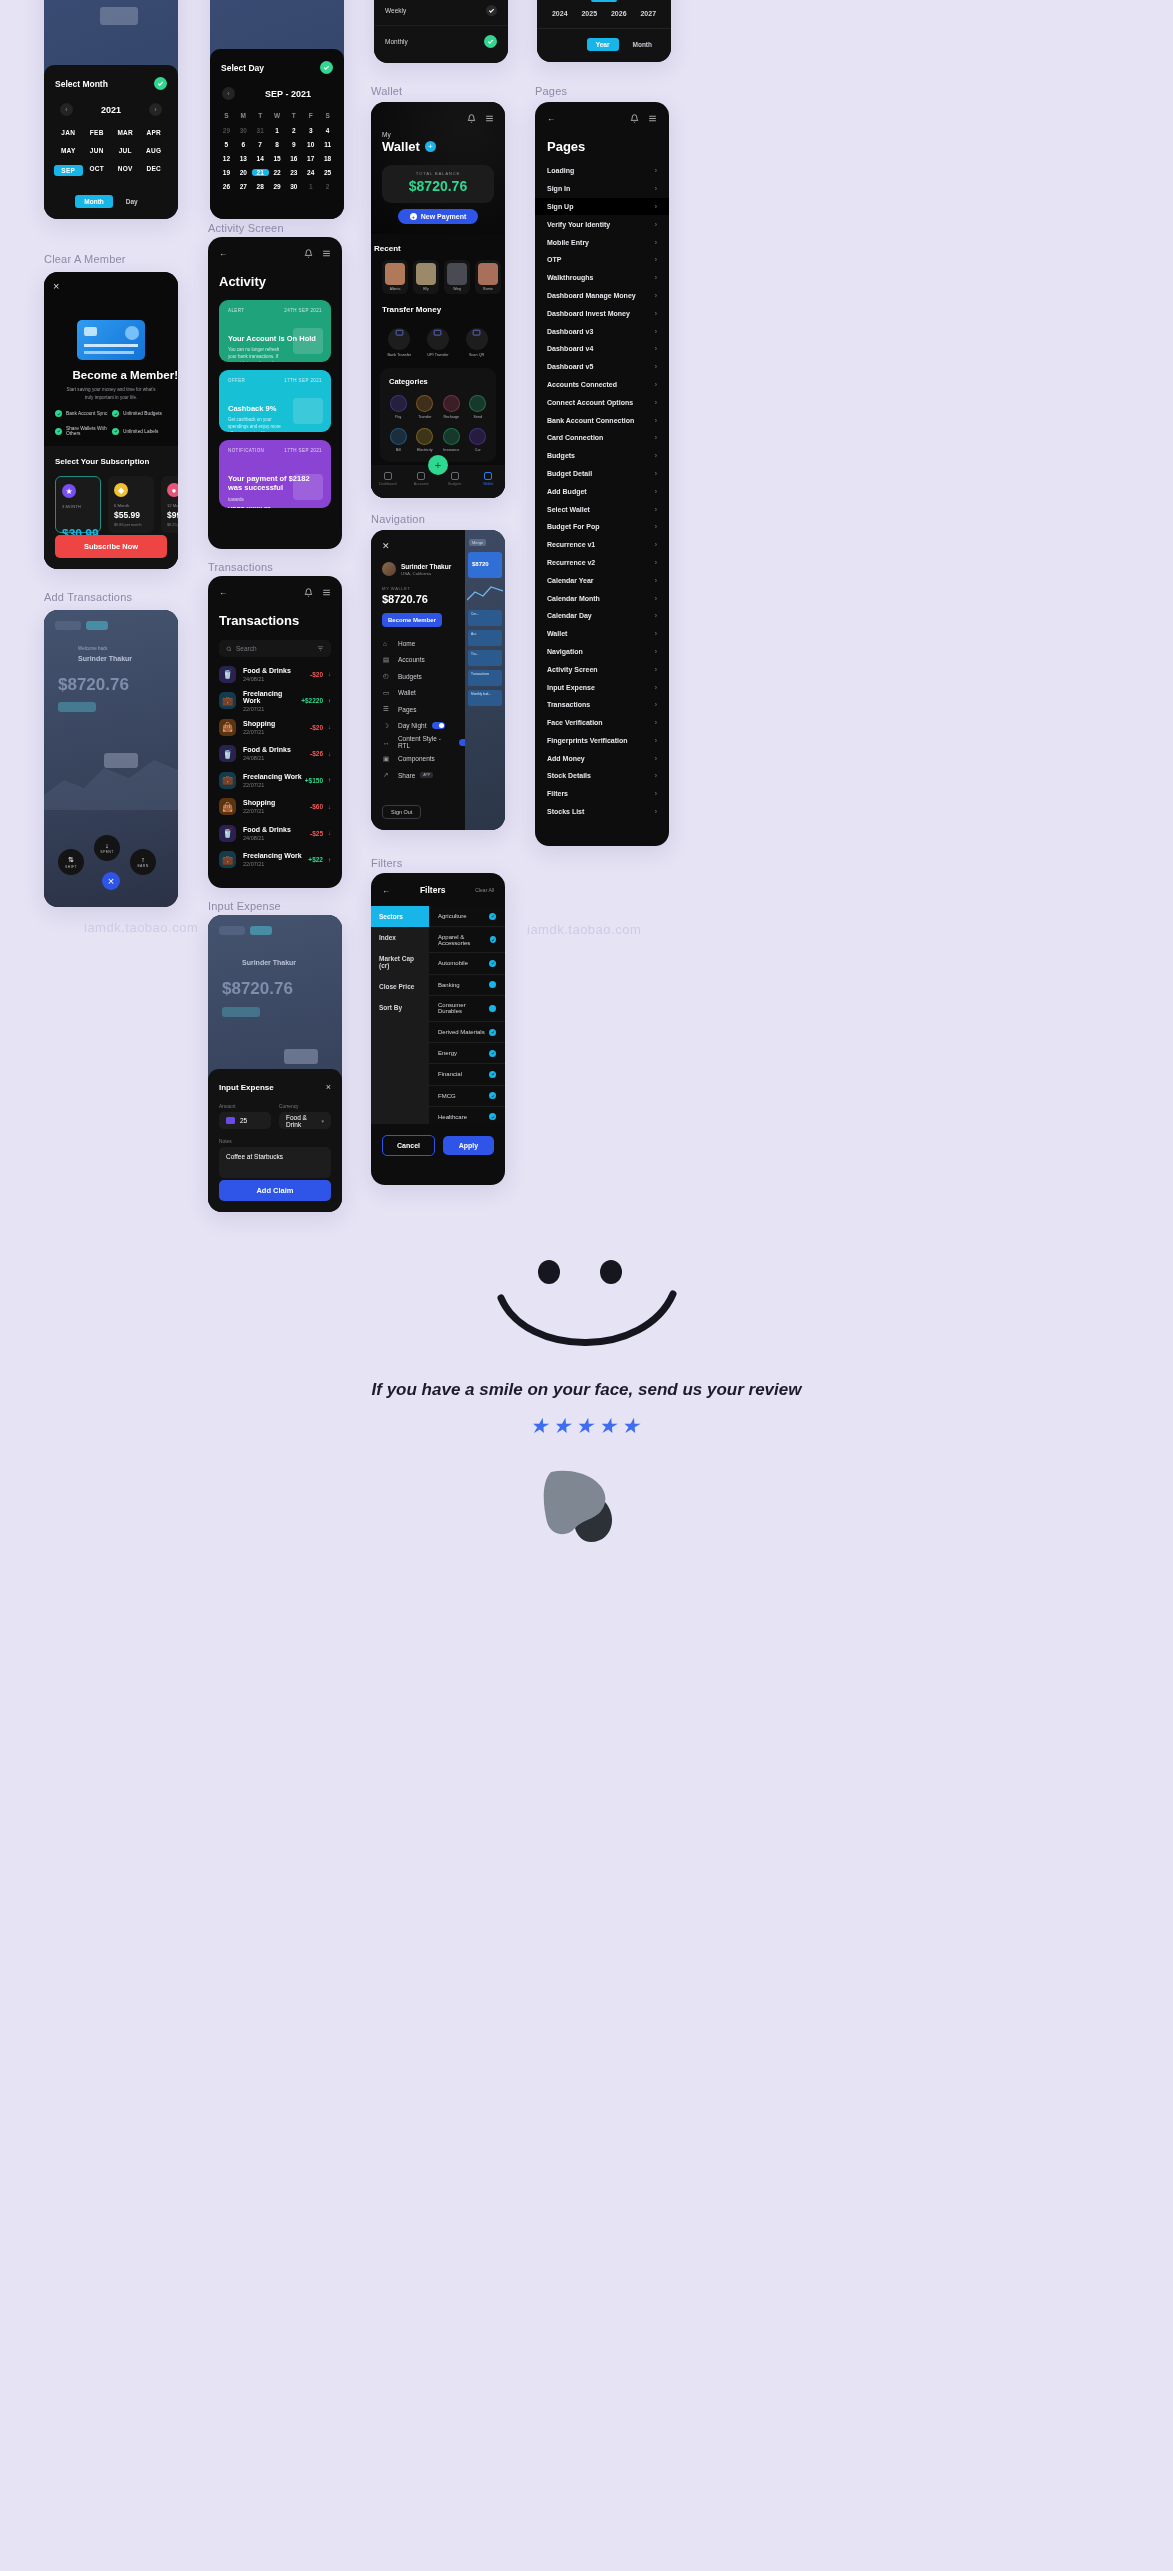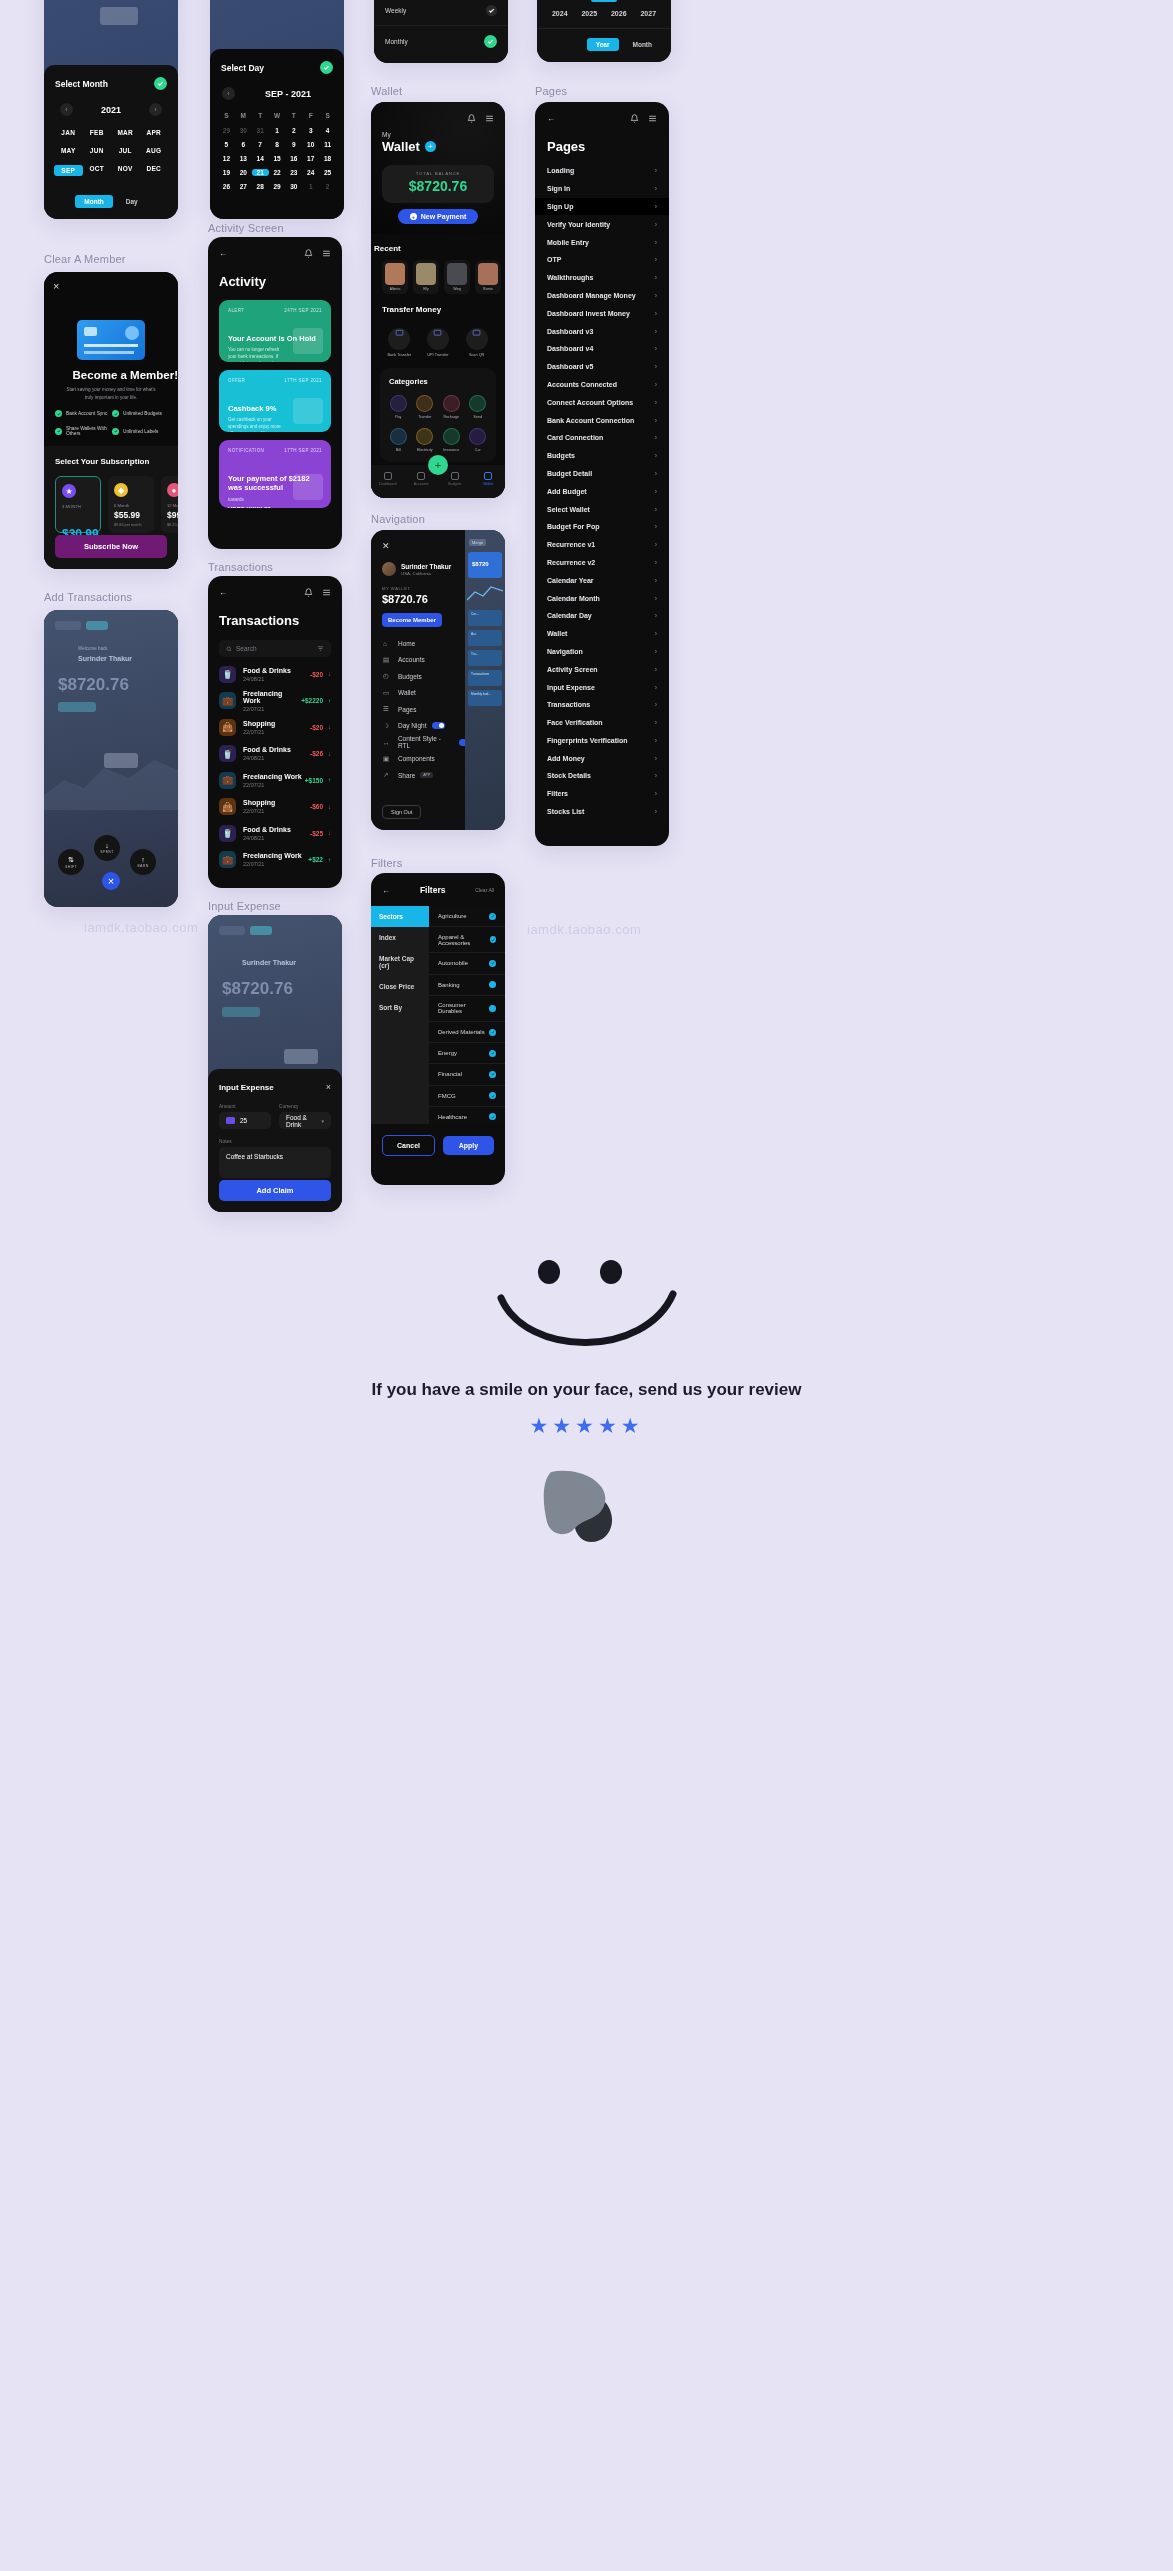--- a/index.html
+++ b/index.html
@@ -118,21 +118,21 @@
   .btn-ghost { border:1px solid #2f55e8; color:#fff; border-radius:5px; font-size:7px;
                font-weight:bold; padding:6px 0; text-align:center; }
   .btn-fill { background:#2f55e8; color:#fff; border-radius:5px; font-size:7px;
               font-weight:bold; padding:6px 0; text-align:center; }
 
   
   .ie-field { background:#1d1d1d; border-radius:5px; height:17px; display:flex;
               align-items:center; padding:0 7px; font-size:6.5px; }
 
   
-  .footer { position:absolute; left:0; right:0; text-align:center; }
+  .footer { position:absolute; left:0; right:0; text-align:center;font-style:italic; }
   .f-text { font-size:17px; font-weight:bold; color:#1c1c2b; }
   .stars { margin-top:14px; font-size:21px; color:#3e6df0; letter-spacing:4px; }
 </style>
 </head>
 <body>
 
 <div class="stage">
 
   <div class="phone" style="left:44px; top:-78px; width:134px; height:297px;">
     <div style="position:absolute;inset:0;background:linear-gradient(160deg,#3c4f76,#2f3f63);">
@@ -340,21 +340,21 @@
             <div style="font-size:8.5px;font-weight:bold;margin-top:2px;color:#fff;">$55.99</div>
             <div style="font-size:3.8px;color:#7a7a84;margin-top:3px;">$9.86 per month</div>
           </div>
           <div style="flex:none;width:46px;height:57px;border-radius:6px;background:#1a1a1a;padding:7px 6px;">
             <div class="circle" style="width:14px;height:14px;background:#e8557a;font-size:8px;color:#fff;">●</div>
             <div style="font-size:4.2px;color:#8a8a92;margin-top:6px;">12 Month</div>
             <div style="font-size:8.5px;font-weight:bold;margin-top:2px;color:#fff;">$99</div>
             <div style="font-size:3.8px;color:#7a7a84;margin-top:3px;">$8.25 per month</div>
           </div>
         </div>
-      <div style="position:absolute;left:11px;right:11px;bottom:11px;background:#701a75;border-radius:5px;text-align:center;padding:7px 0;font-size:7.5px;font-weight:bold;">Subscribe Now</div>
+      <div style="position:absolute;left:11px;right:11px;bottom:11px;background:#ef4444;border-radius:5px;text-align:center;padding:7px 0;font-size:7.5px;font-weight:bold;">Subscribe Now</div>
     </div>
   </div>
 
   <div class="caption" style="left:44px; top:591px;">Add Transactions</div>
   <div class="phone" style="left:44px; top:610px; width:134px; height:297px;">
     <div style="position:absolute;inset:0;background:linear-gradient(170deg,#44536f 0%,#3a4660 45%,#2b3246 100%);filter:blur(.4px);">
       <div style="position:absolute;left:11px;top:11px;display:flex;gap:5px;">
         <div style="width:26px;height:9px;background:#5d6c8a;border-radius:3px;opacity:.6;"></div>
         <div style="width:22px;height:9px;background:#4fb5c9;border-radius:3px;opacity:.6;"></div>
       </div>

